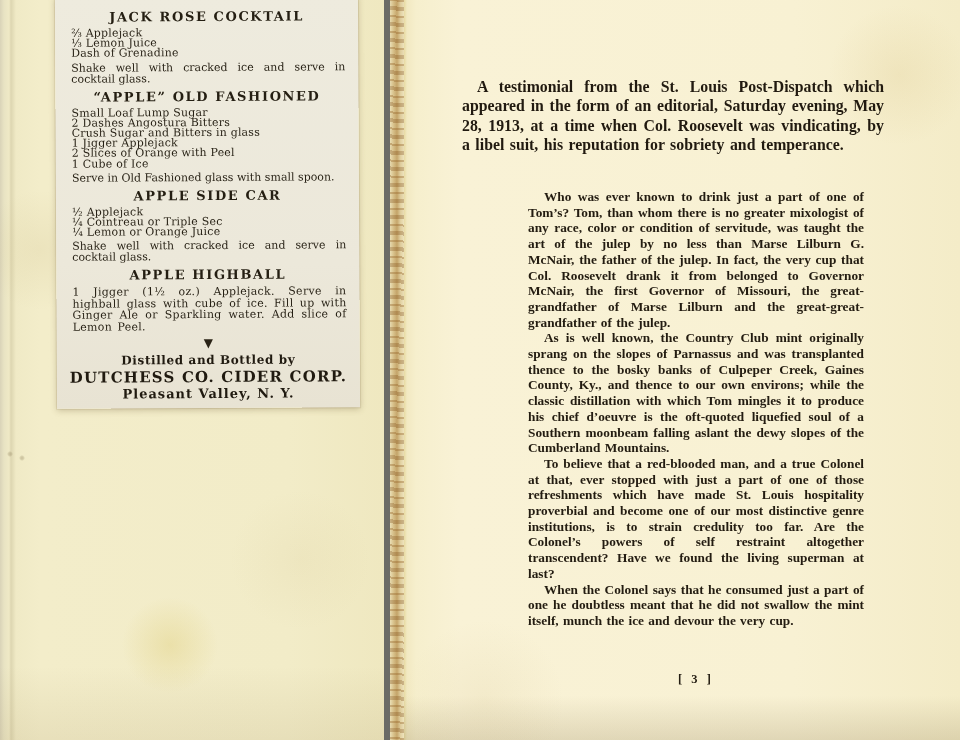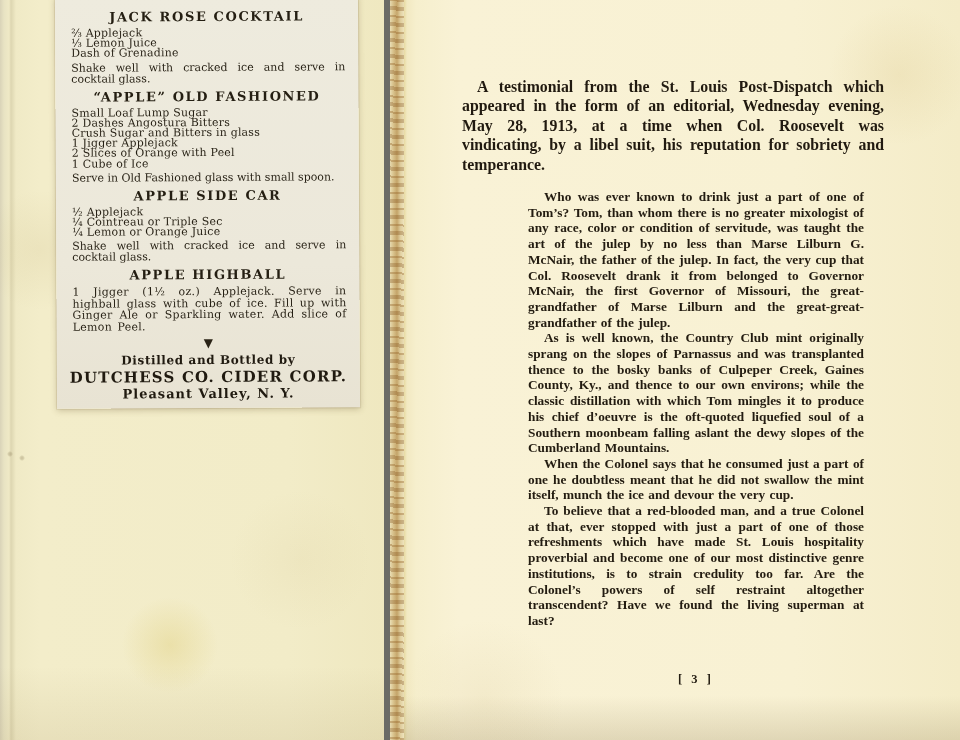--- a/index.html
+++ b/index.html
@@ -124,25 +124,25 @@
         <div class="l1">Distilled and Bottled by</div>
         <div class="l2">DUTCHESS CO. CIDER CORP.</div>
         <div class="l3">Pleasant Valley, N. Y.</div>
       </div>
     </div>
   </div>
 
   <div class="gutter"></div>
 
   <div class="page-right">
-    <p class="intro">A testimonial from the St. Louis Post-Dispatch which appeared in the form of an editorial, Wednesday evening, May 28, 1913, at a time when Col. Roosevelt was vindicating, by a libel suit, his reputation for sobriety and temperance.</p>
+    <p class="intro">A testimonial from the St. Louis Post-Dispatch which appeared in the form of an editorial, Saturday evening, May 28, 1913, at a time when Col. Roosevelt was vindicating, by a libel suit, his reputation for sobriety and temperance.</p>
 
     <div class="editorial">
       <p>Who was ever known to drink just a part of one of Tom’s?  Tom, than whom there is no greater mixologist of any race, color or condition of servitude, was taught the art of the julep by no less than Marse Lilburn G. McNair, the father of the julep.  In fact, the very cup that Col. Roosevelt drank it from belonged to Governor McNair, the first Governor of Missouri, the great-grandfather of Marse Lilburn and the great-great-grandfather of the julep.</p>
       <p>As is well known, the Country Club mint originally sprang on the slopes of Parnassus and was transplanted thence to the bosky banks of Culpeper Creek, Gaines County, Ky., and thence to our own environs; while the classic distillation with which Tom mingles it to produce his chief d’oeuvre is the oft-quoted liquefied soul of a Southern moonbeam falling aslant the dewy slopes of the Cumberland Mountains.</p>
+      <p>To believe that a red-blooded man, and a true Colonel at that, ever stopped with just a part of one of those refreshments which have made St. Louis hospitality proverbial and become one of our most distinctive genre institutions, is to strain credulity too far.  Are the Colonel’s powers of self restraint altogether transcendent?  Have we found the living superman at last?</p>
       <p>When the Colonel says that he consumed just a part of one he doubtless meant that he did not swallow the mint itself, munch the ice and devour the very cup.</p>
-      <p>To believe that a red-blooded man, and a true Colonel at that, ever stopped with just a part of one of those refreshments which have made St. Louis hospitality proverbial and become one of our most distinctive genre institutions, is to strain credulity too far.  Are the Colonel’s powers of self restraint altogether transcendent?  Have we found the living superman at last?</p>
     </div>
 
     <div class="page-number">[ 3 ]</div>
   </div>
 
 </div>
 
 </body></html>

